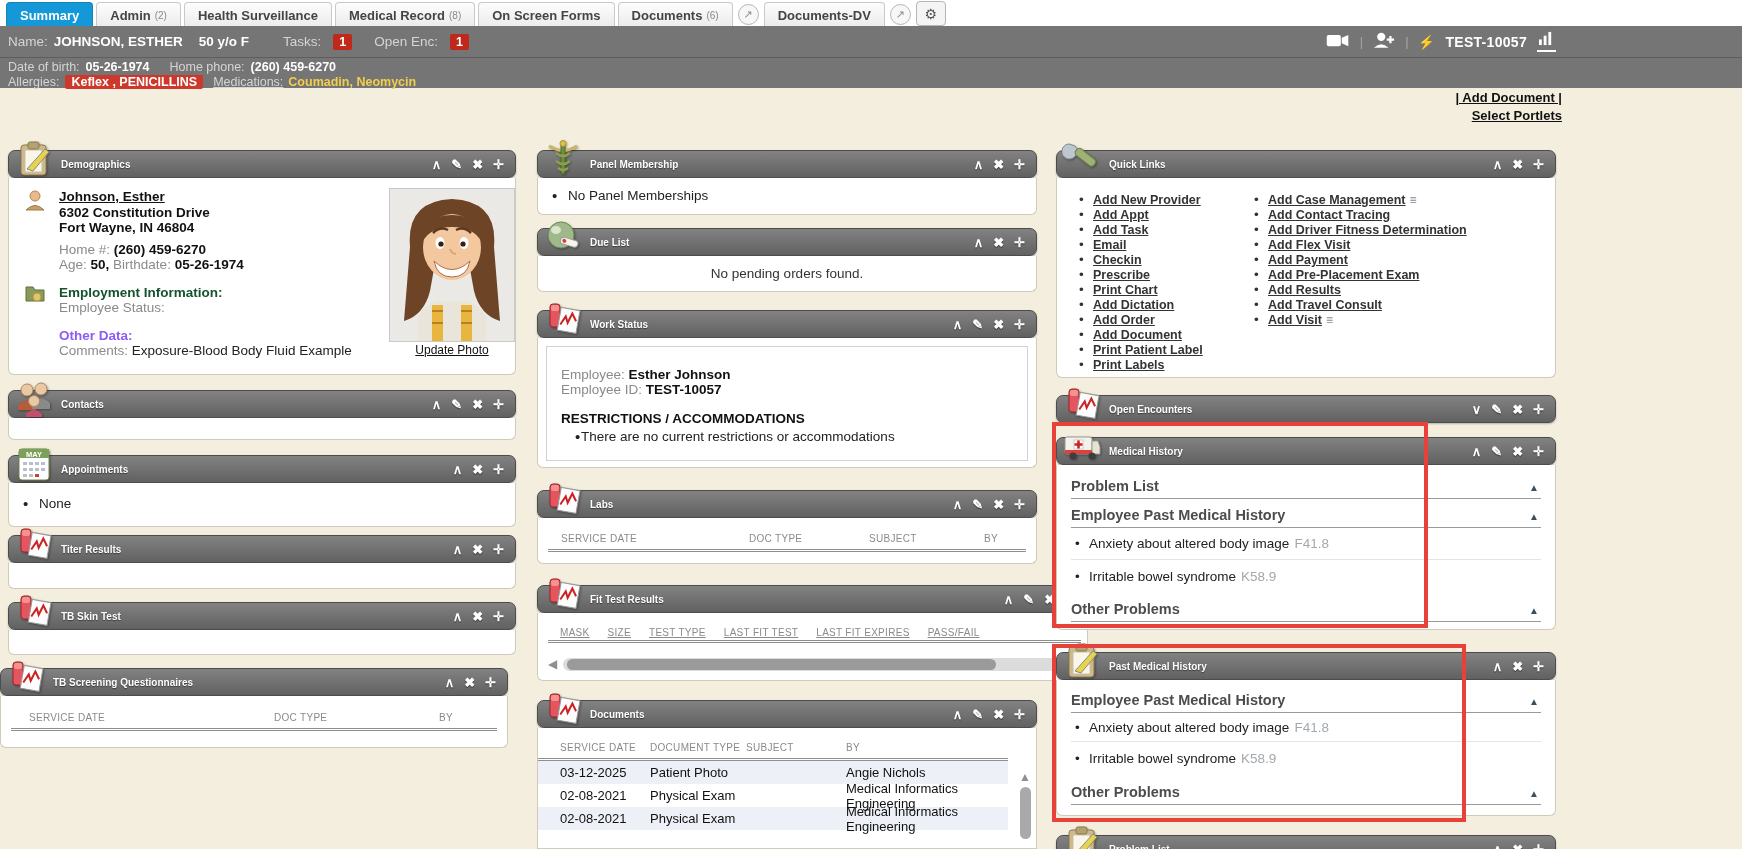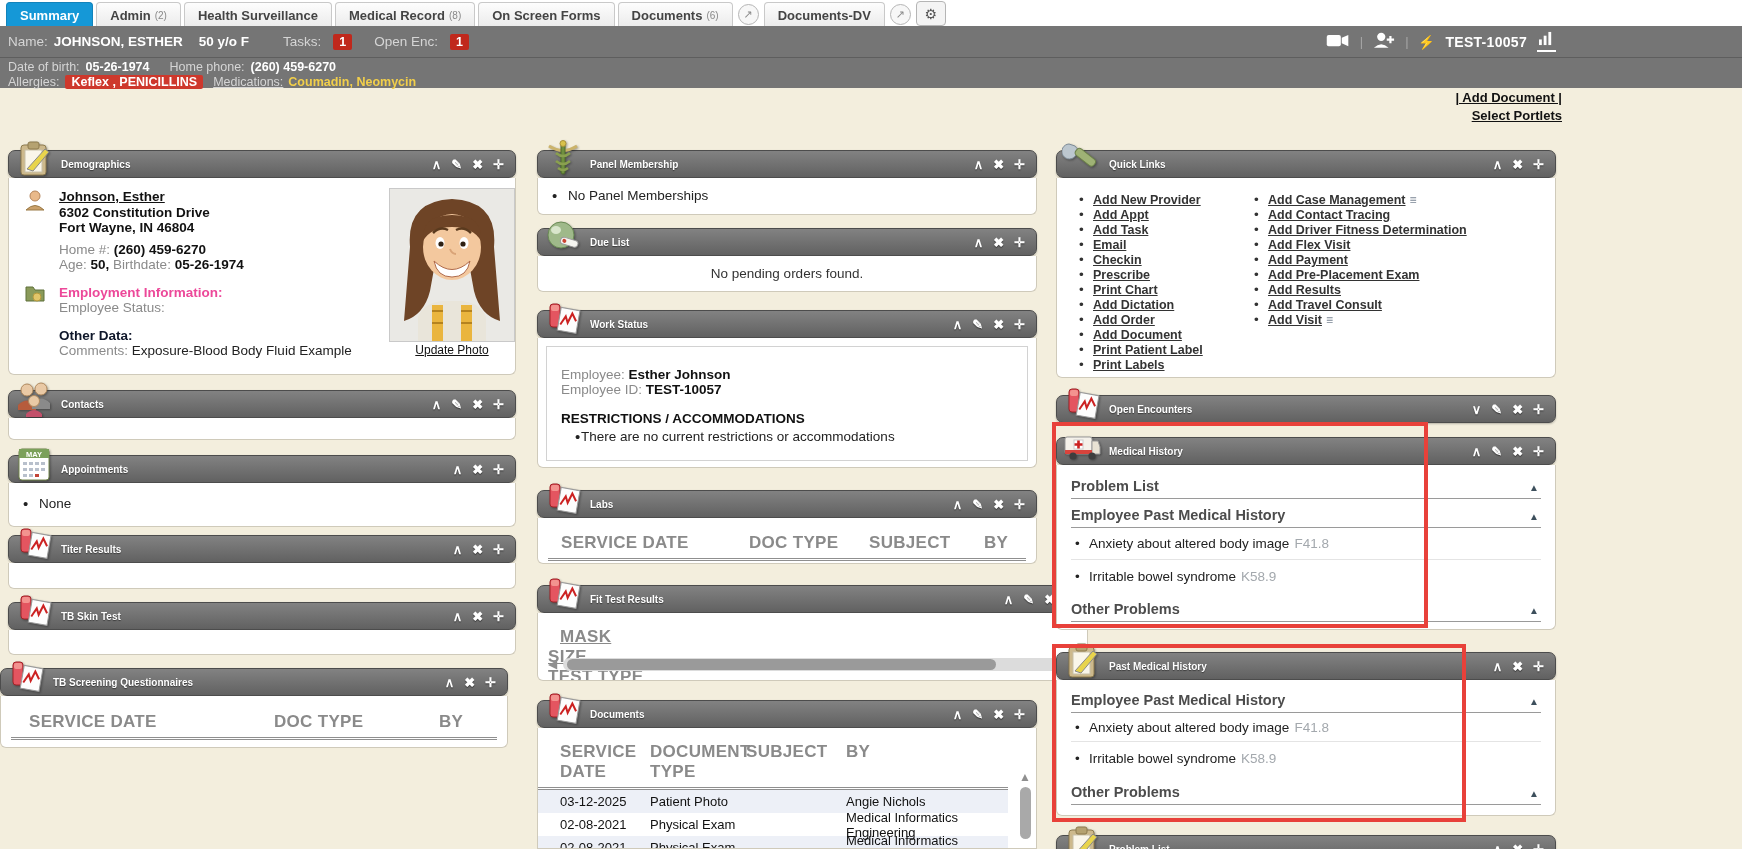--- a/index.html
+++ b/index.html
@@ -33,21 +33,21 @@
   .portlet{position:absolute;}
   .phead{position:relative;height:28px;background:linear-gradient(#828282,#616161);border:1px solid #4c4c4c;border-radius:7px;box-sizing:border-box;color:#fff;display:flex;align-items:center;box-shadow:0 1px 2px rgba(0,0,0,.25);}
   .ptitle{margin-left:52px;font-size:10px;font-weight:bold;text-shadow:0 1px 1px #3a3a3a;white-space:nowrap;}
   .picon{position:absolute;left:5px;top:-12px;width:40px;height:40px;filter:drop-shadow(1px 1px 1px rgba(0,0,0,.35));}
   .pctrl{position:absolute;right:11px;top:0;height:100%;display:flex;align-items:center;gap:10px;font-size:13px;font-weight:bold;}
   .pctrl span{cursor:pointer;text-shadow:0 1px 1px #333;}
   .pbody{position:relative;background:#fff;border:1px solid #cfcaba;border-top:none;border-radius:0 0 6px 6px;box-sizing:border-box;overflow:hidden;font-size:13.5px;color:#222;}
   .bullet{position:relative;padding-left:30px;}
   .bullet::before{content:"\2022";position:absolute;left:14px;top:-1px;font-size:15px;color:#222;}
   
-  .thead{display:flex;color:#8a8a8a;font-size:17px;font-weight:bold;letter-spacing:.3px;}
+  .thead{display:flex;color:#8a8a8a;font-size:10px;font-weight:normal;letter-spacing:.3px;}
   .dblline{border-bottom:3px double #8f8f8f;}
   .fitlink{color:#8a8a8a;text-decoration:underline;cursor:pointer;margin-right:18px;white-space:nowrap;}
   .docrow{display:flex;height:23px;align-items:center;font-size:13px;color:#111;}
   .docrow.alt{background:#edf0f7;}
   .dc1{width:90px;padding-left:22px;}
   .dc2{width:96px;}
   .dc3{width:100px;}
   .dc4{flex:1;}
   
   .qlist{position:absolute;margin:0;padding:0;list-style:none;}
@@ -188,23 +188,23 @@
           </svg></span>
       <div class="demo-row" style="margin-top:11px;"><a class="ulink demo-bold">Johnson, Esther</a></div>
       <div class="demo-row demo-bold">6302 Constitution Drive</div>
       <div class="demo-row demo-bold">Fort Wayne, IN 46804</div>
       <div class="demo-row" style="margin-top:6px;"><span class="demo-label">Home #:</span> <span class="demo-bold">(260) 459-6270</span></div>
       <div class="demo-row"><span class="demo-label">Age:</span> <span class="demo-bold">50,</span> <span class="demo-label">Birthdate:</span> <span class="demo-bold">05-26-1974</span></div>
       <span class="miniicon" style="top:103px;"><svg viewBox="0 0 24 24" width="24" height="24">
             <path d="M3 6h7l2 3h9v11H3z" fill="#8a9a5a" stroke="#5f703b"></path>
             <circle cx="14" cy="16" r="4" fill="#e2c66a" stroke="#b59a3d"></circle>
           </svg></span>
-      <div class="demo-row demo-bold" style="margin-top:12px;color:#ec4899;">Employment Information:</div>
+      <div class="demo-row demo-bold" style="margin-top:12px;color:#14532d;">Employment Information:</div>
       <div class="demo-row demo-label">Employee Status:</div>
-      <div class="demo-row demo-bold" style="margin-top:12px;color:#0f172a;">Other Data:</div>
+      <div class="demo-row demo-bold" style="margin-top:12px;color:#8b5cf6;">Other Data:</div>
       <div class="demo-row"><span class="demo-label">Comments:</span> <span>Exposure-Blood Body Fluid Example</span></div>
       <div class="photo-wrap">
         <div class="photo-frame"><svg viewBox="0 0 124 152" width="124" height="152">
               <rect width="124" height="152" fill="#eae9e5"></rect>
               <path d="M20 58Q16 12 62 10q46 2 42 48l6 74q-20-6-26-30l-4-22-36 0-4 22q-6 24-26 30z" fill="#6e4426"></path>
               <ellipse cx="62" cy="58" rx="29" ry="33" fill="#f3c89e"></ellipse>
               <path d="M33 52q-2-26 29-26q31 0 29 26q-8-14-29-14q-21 0-29 14z" fill="#6e4426"></path>
               <ellipse cx="50" cy="54" rx="4.5" ry="6" fill="#fff"></ellipse>
               <circle cx="51" cy="55" r="2.6" fill="#2e2013"></circle>
               <ellipse cx="74" cy="54" rx="4.5" ry="6" fill="#fff"></ellipse>
@@ -451,21 +451,21 @@
           </svg></span>
       <span class="ptitle">Fit Test Results</span>
       <span class="pctrl">
           <span>∧</span>
           <span>✎</span>
           <span>✖</span>
           <span>✛</span>
         </span>
     </div>
     <div class="pbody" style="height:68px;">
-      <div class="thead dblline" style="margin:14px 6px 0 10px;padding-bottom:2px;flex-wrap:nowrap;overflow:hidden;flex-direction:column;">
+      <div class="thead dblline" style="margin:14px 6px 0 10px;padding-bottom:2px;flex-wrap:nowrap;overflow:hidden;">
         <a class="fitlink" style="margin-left:12px;">MASK</a>
         <a class="fitlink">SIZE</a>
         <a class="fitlink">TEST TYPE</a>
         <a class="fitlink">LAST FIT TEST</a>
         <a class="fitlink">LAST FIT EXPIRES</a>
         <a class="fitlink">PASS/FAIL</a>
 
       </div>
       <div class="hscroll" style="left:10px;right:10px;top:44px;">
         <span class="arrowglyph">◀</span>

